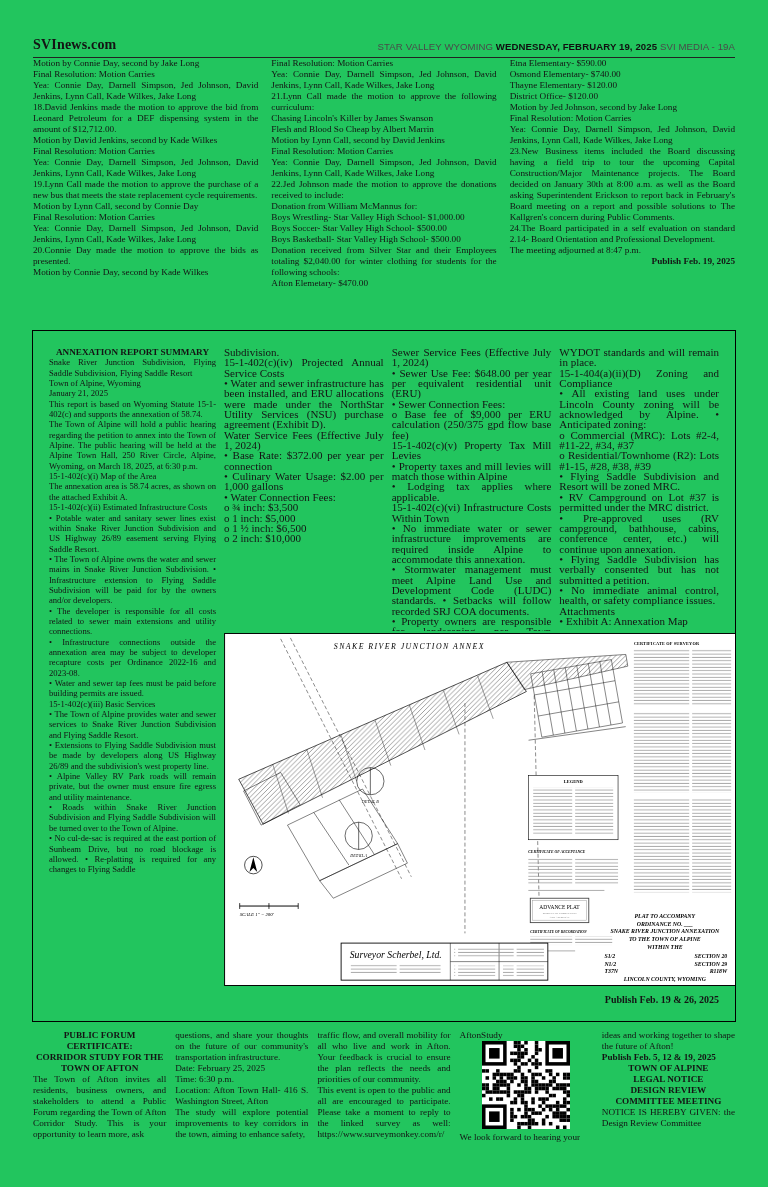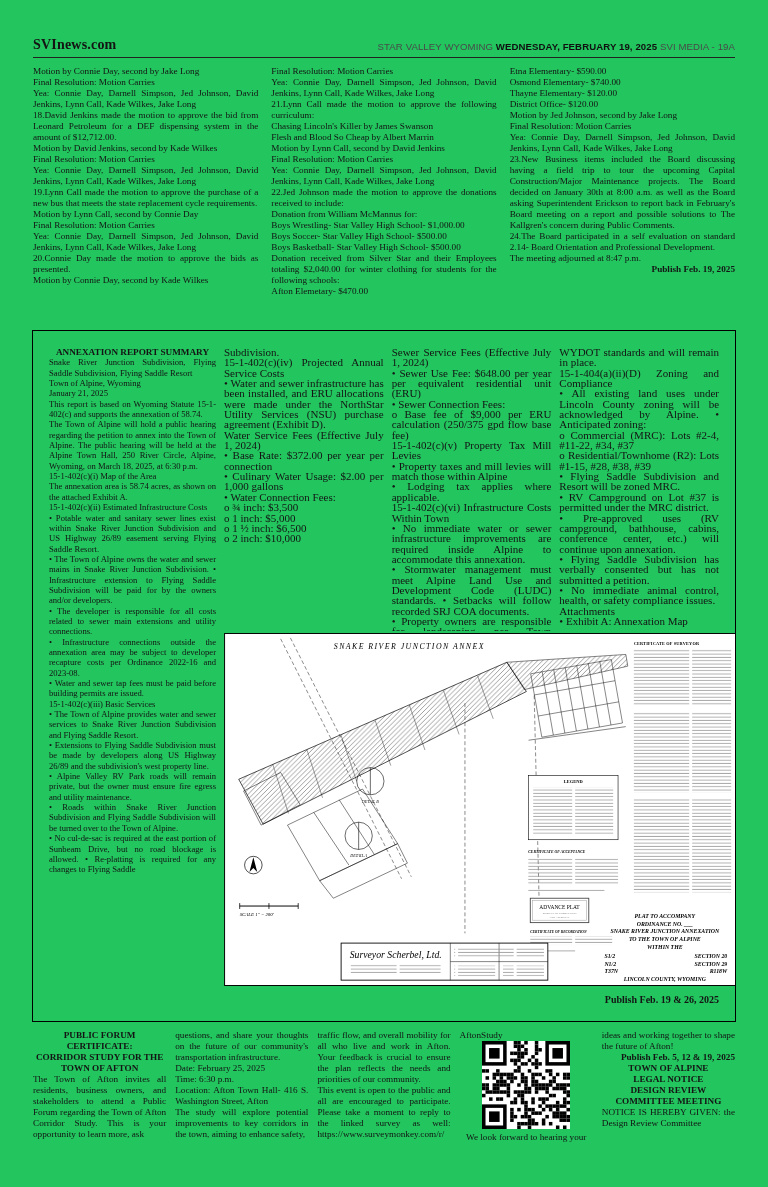--- a/index.html
+++ b/index.html
@@ -6,21 +6,21 @@
   .page{position:relative;width:768px;height:1187px;background:#22c55e;margin:0 auto;
         font-family:"Liberation Serif","DejaVu Serif",serif;color:#141414;overflow:hidden;}
   
   .masthead{position:absolute;left:33px;right:33px;top:32px;height:24px;}
   .site{position:absolute;left:0;bottom:3px;font-weight:bold;font-size:14px;letter-spacing:.2px;}
   .tagline{position:absolute;right:0;bottom:4px;font-family:"Liberation Sans","DejaVu Sans",sans-serif;
            font-size:9.6px;color:#4a4a4a;letter-spacing:.1px;}
   .tagline b{color:#101010;}
   .rule{position:absolute;left:33px;right:33px;top:57px;border-top:1.2px solid #222;}
   
-  .minutes{position:absolute;left:33px;top:66px;width:702px;height:260px;
+  .minutes{position:absolute;left:33px;top:58px;width:702px;height:260px;
            display:grid;grid-template-columns:1fr 1fr 1fr;gap:13px;overflow:hidden;}
   .mcol{font-size:9.2px;line-height:11px;text-align:justify;}
   .mcol p{margin:0;}
   .publish{font-weight:bold;text-align:right;margin:0;}
   
   .annex{position:absolute;left:32px;top:330px;width:704px;height:692px;border:1px solid #000;
          box-sizing:border-box;padding:16px;display:flex;gap:8px;overflow:hidden;}
   .annex-c1{width:167px;flex:none;font-size:8.6px;line-height:10.35px;text-align:justify;}
   .annex-c1 p,.acol p{margin:0;}
   .annex-title{font-weight:bold;text-align:center;font-size:9.2px;margin:0 0 1px 0;}
@@ -30,22 +30,22 @@
   .mapwrap{margin-top:2px;}
   .annex-publish{font-weight:bold;font-size:10px;text-align:right;margin-top:4px;}
   
   .bottom{position:absolute;left:33px;top:1030px;width:702px;height:150px;
           display:grid;grid-template-columns:repeat(5,1fr);gap:9px;overflow:hidden;}
   .bcol{font-size:9.2px;line-height:11px;text-align:justify;}
   .bcol p{margin:0;}
   .h-line{font-weight:bold;text-align:center;margin:0;}
   .qrbox{text-align:center;}
   .qr-caption-top{font-size:9.2px;text-align:left;margin:0 0 2px 0;}
-  .qr-caption-bot{font-size:9.2px;text-align:center;margin:3px 0 0 0;}
-  .pub-center{font-weight:bold;text-align:right;margin:0 0 8px 0;}
+  .qr-caption-bot{font-size:9.2px;text-align:left;margin:3px 0 0 0;}
+  .pub-center{font-weight:bold;text-align:left;margin:0 0 8px 0;}
   svg text{font-family:"Liberation Serif","DejaVu Serif",serif;}
 </style>
 </head>
 <body>
 
 <div class="page">
 
   <div class="masthead">
     <div class="site">SVInews.com</div>
     <div class="tagline"><span>STAR VALLEY WYOMING </span><b>WEDNESDAY, FEBRUARY 19, 2025</b><span> SVI MEDIA - 19A</span></div>

